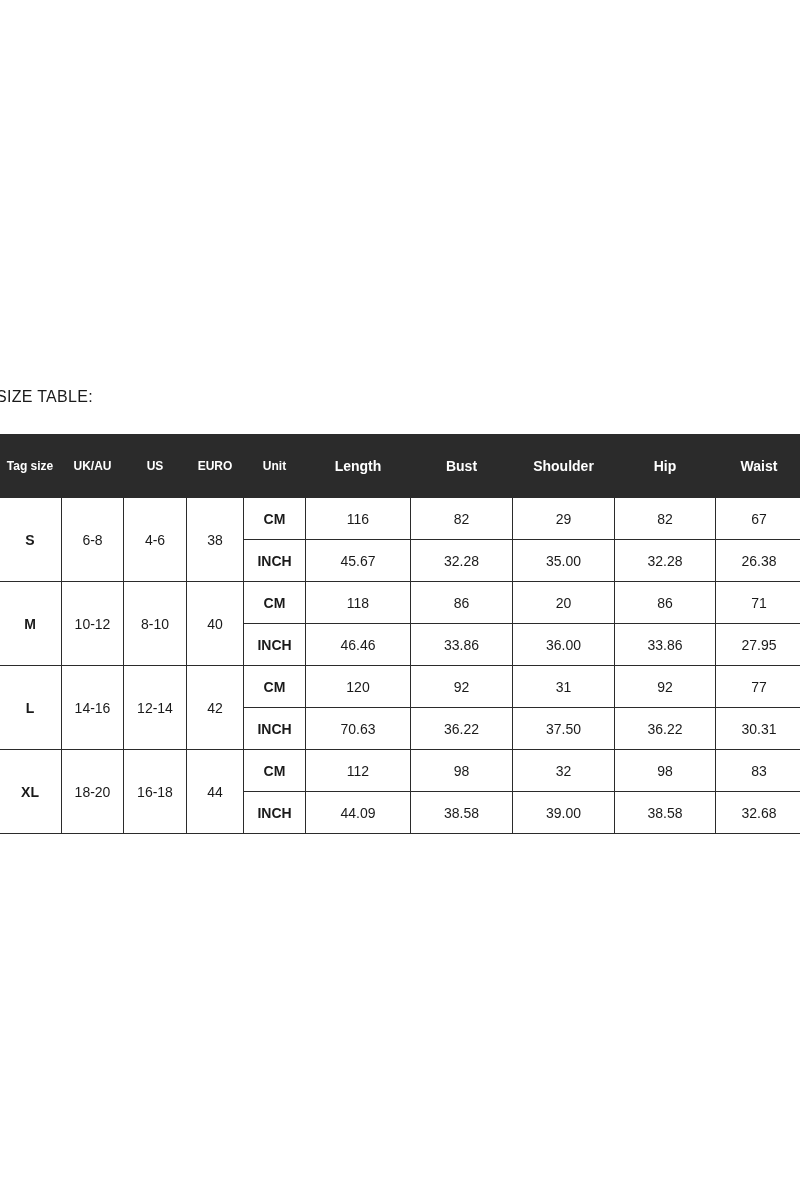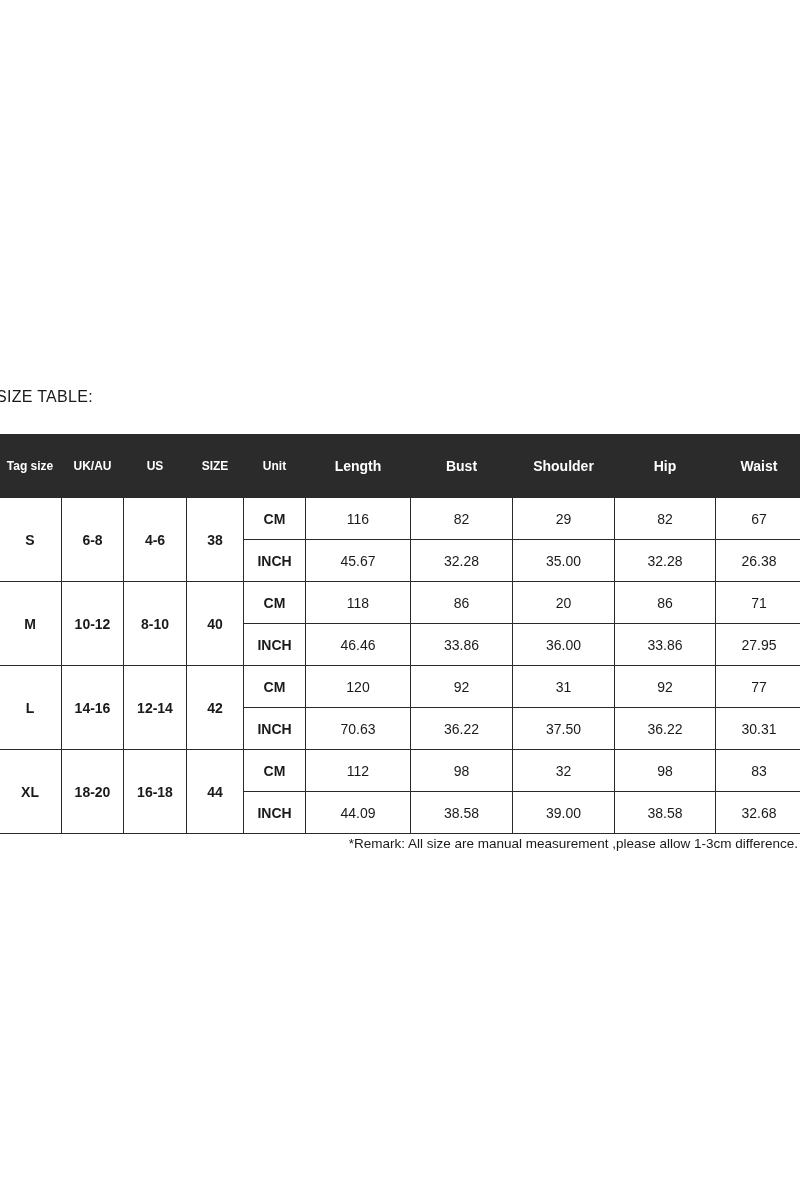--- a/index.html
+++ b/index.html
@@ -66,21 +66,21 @@
     font-size: 12px;
   }
 
   td.size-label {
     font-size: 19px;
     font-weight: bold;
     height: 41px;
   }
   td.sz-val {
     font-size: 17px;
-    font-weight: bold;
+    font-weight: normal;
   }
   td.unit-cell {
     font-size: 13px;
     font-weight: bold;
     height: 41px;
   }
   td.num {
     font-size: 15px;
   }
 
@@ -123,21 +123,21 @@
         <col class="c-bust">
         <col class="c-shoulder">
         <col class="c-hip">
         <col class="c-waist">
     </colgroup>
     <thead>
       <tr>
         <th class="small-head">Tag size</th>
         <th class="small-head">UK/AU</th>
         <th class="small-head">US</th>
-        <th class="small-head">SIZE</th>
+        <th class="small-head">EURO</th>
         <th class="small-head">Unit</th>
         <th>Length</th>
         <th>Bust</th>
         <th>Shoulder</th>
         <th>Hip</th>
         <th>Waist</th>
       </tr>
     </thead>
     <tbody>
 
@@ -220,15 +220,14 @@
         <td class="unit-cell">INCH</td>
         <td class="num">44.09</td>
         <td class="num">38.58</td>
         <td class="num">39.00</td>
         <td class="num">38.58</td>
         <td class="num">32.68</td>
       </tr>
     </tbody>
   </table>
 
-  <div class="remark">*Remark: All size are manual measurement ,please allow 1-3cm difference.</div>
 
 </div>
 
 </body></html>

